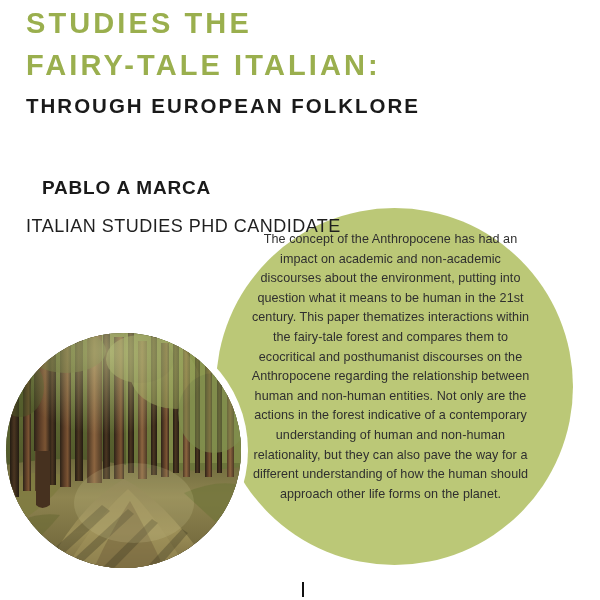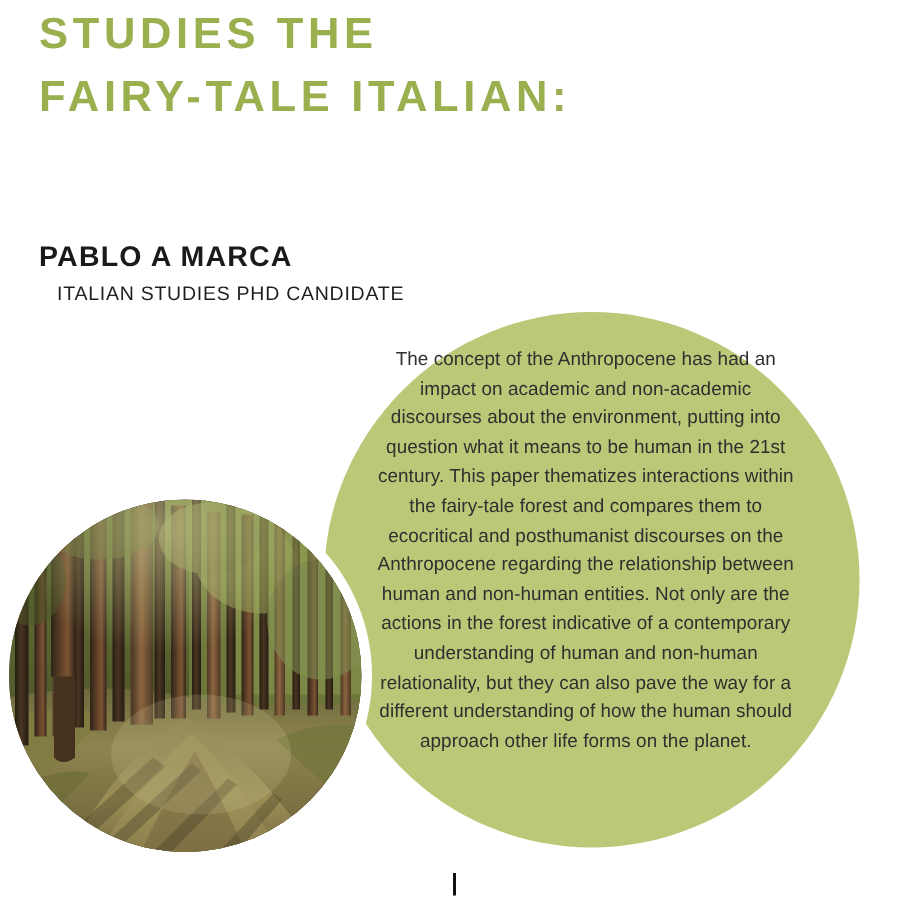--- a/index.html
+++ b/index.html
@@ -59,31 +59,31 @@
     top: 160px;
     z-index: 5;
   }
   .author-name {
     font-family: "Liberation Sans", sans-serif;
     font-size: 19px;
     font-weight: bold;
     letter-spacing: 0.8px;
     color: #1a1a1a;
     line-height: 24px;
-    margin: 0;
+    margin: 16px;
     white-space: nowrap;
   }
   .author-role {
     font-family: "Liberation Sans", sans-serif;
-    font-size: 13px;
+    font-size: 18px;
     font-weight: normal;
     letter-spacing: 0.5px;
     color: #1f1f1f;
     line-height: 20px;
-    margin: 12px;
+    margin: 0;
     margin-top: 2px;
     white-space: nowrap;
   }
 
   
   .abstract-circle {
     position: absolute;
     left: 216px;
     top: 208px;
     width: 357px;
@@ -146,20 +146,21 @@
   }
 </style>
 </head>
 <body>
 
 <div id="poster">
 
   <div class="title-block">
     <div class="main-title">STUDIES THE</div>
     <div class="main-title">FAIRY-TALE ITALIAN:</div>
+    <div class="subtitle">THROUGH EUROPEAN FOLKLORE</div>
   </div>
 
   <div class="author-block">
     <div class="author-name">PABLO A MARCA</div>
     <div class="author-role">ITALIAN STUDIES PHD CANDIDATE</div>
   </div>
 
   <div class="abstract-circle"></div>
 
   <div class="abstract-text">The concept of the Anthropocene has had an impact on academic and non-academic discourses about the environment, putting into question what it means to be human in the 21st century. This paper thematizes interactions within the fairy-tale forest and compares them to ecocritical and posthumanist discourses on the Anthropocene regarding the relationship between human and non-human entities. Not only are the actions in the forest indicative of a contemporary understanding of human and non-human relationality, but they can also pave the way for a different understanding of how the human should approach other life forms on the planet.</div>

